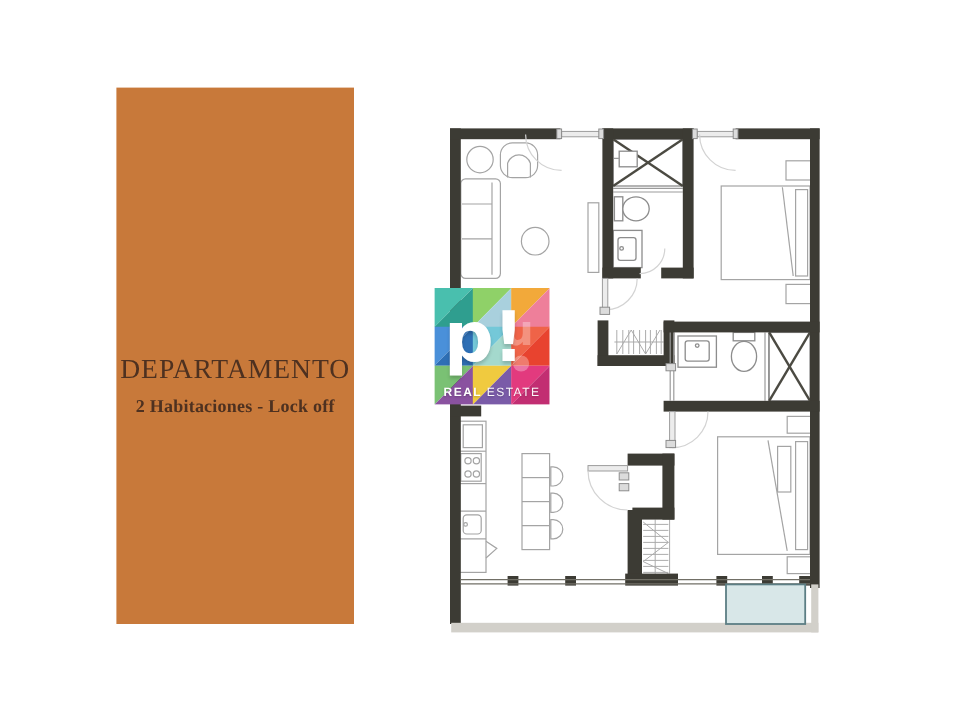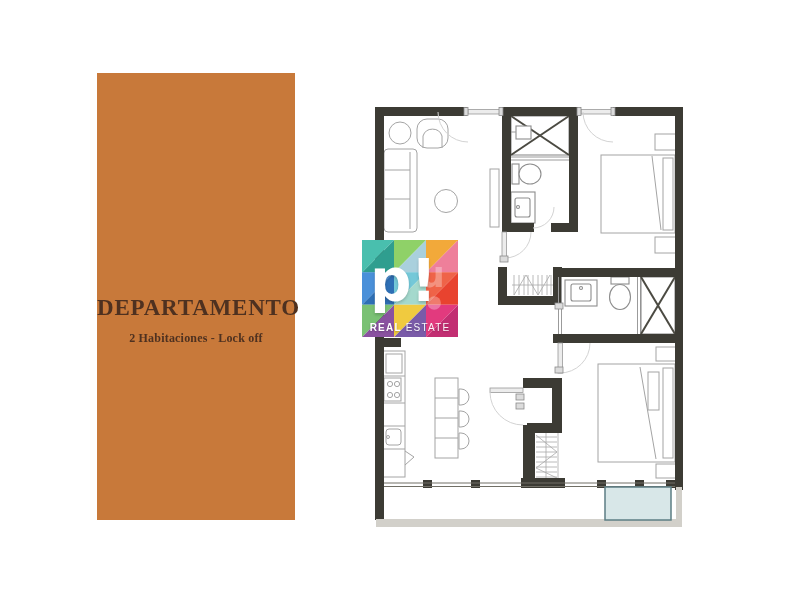--- a/index.html
+++ b/index.html
@@ -2,23 +2,23 @@
 <html><head>
 <meta charset="utf-8">
 <style>
   html,body{margin:0;padding:0;background:#ffffff;}
   .slide{position:relative;width:800px;height:600px;background:#fff;overflow:hidden;
          font-family:"Liberation Sans",sans-serif;}
 
   
   .panel{position:absolute;left:97px;top:73px;width:198px;height:447px;background:#c8793a;}
   .panel-text{position:absolute;left:0;top:222px;width:100%;text-align:center;color:#4e3120;}
-  .panel-title{font-family:"Liberation Serif",serif;font-size:23px;font-weight:700;
+  .panel-title{font-family:"Liberation Serif",serif;font-size:23px;font-weight:400;
                letter-spacing:.8px;margin:0;white-space:nowrap;}
-  .panel-sub{font-family:"Liberation Serif",serif;font-size:12px;font-weight:600;
+  .panel-sub{font-family:"Liberation Serif",serif;font-size:15px;font-weight:600;
              letter-spacing:.2px;margin:10px 0 0 0;white-space:nowrap;}
 
   
   .plan{position:absolute;left:370px;top:100px;width:320px;height:436px;}
   .furn{stroke:#a4a4a4;fill:#ffffff;stroke-width:1;}
   .furnl{stroke:#a4a4a4;fill:none;stroke-width:1;}
   .fix{stroke:#8d8d8d;fill:#ffffff;stroke-width:1.1;}
   .xline{stroke:#4b4a42;stroke-width:2;fill:none;}
   .glass{stroke:#9b9b9b;stroke-width:1;fill:none;}
   .hatch{stroke:#a8a8a8;stroke-width:.8;fill:none;}

